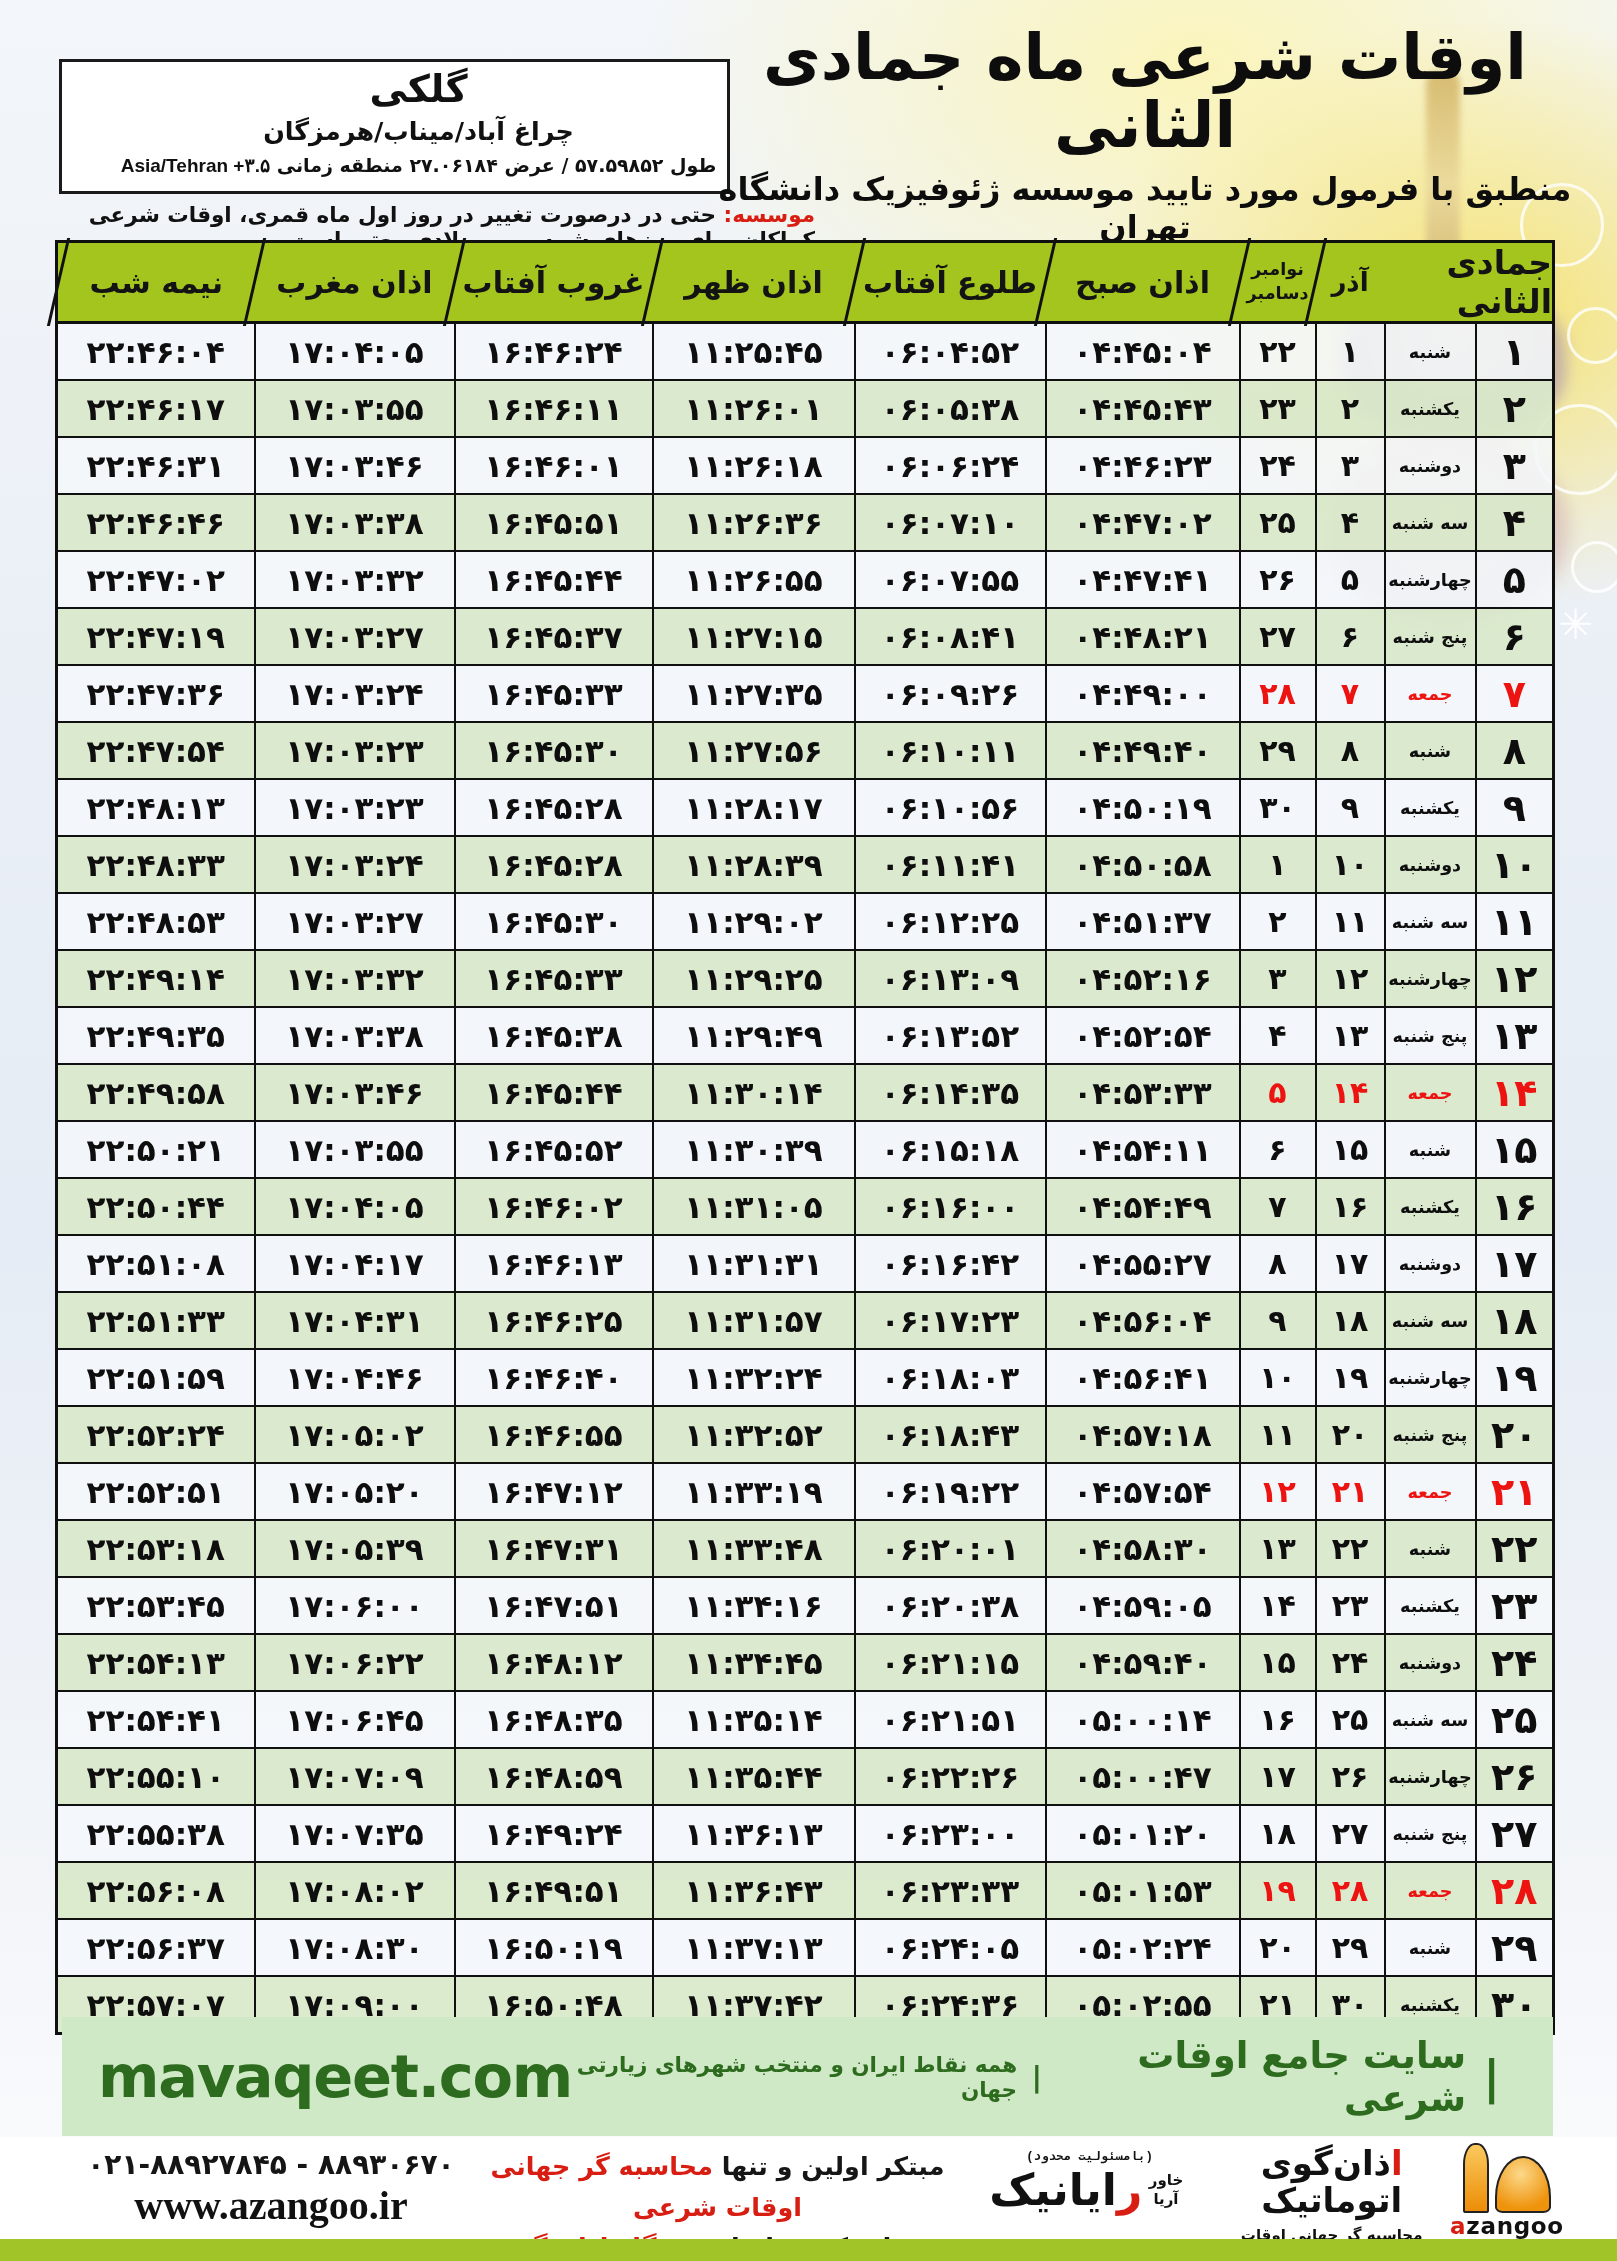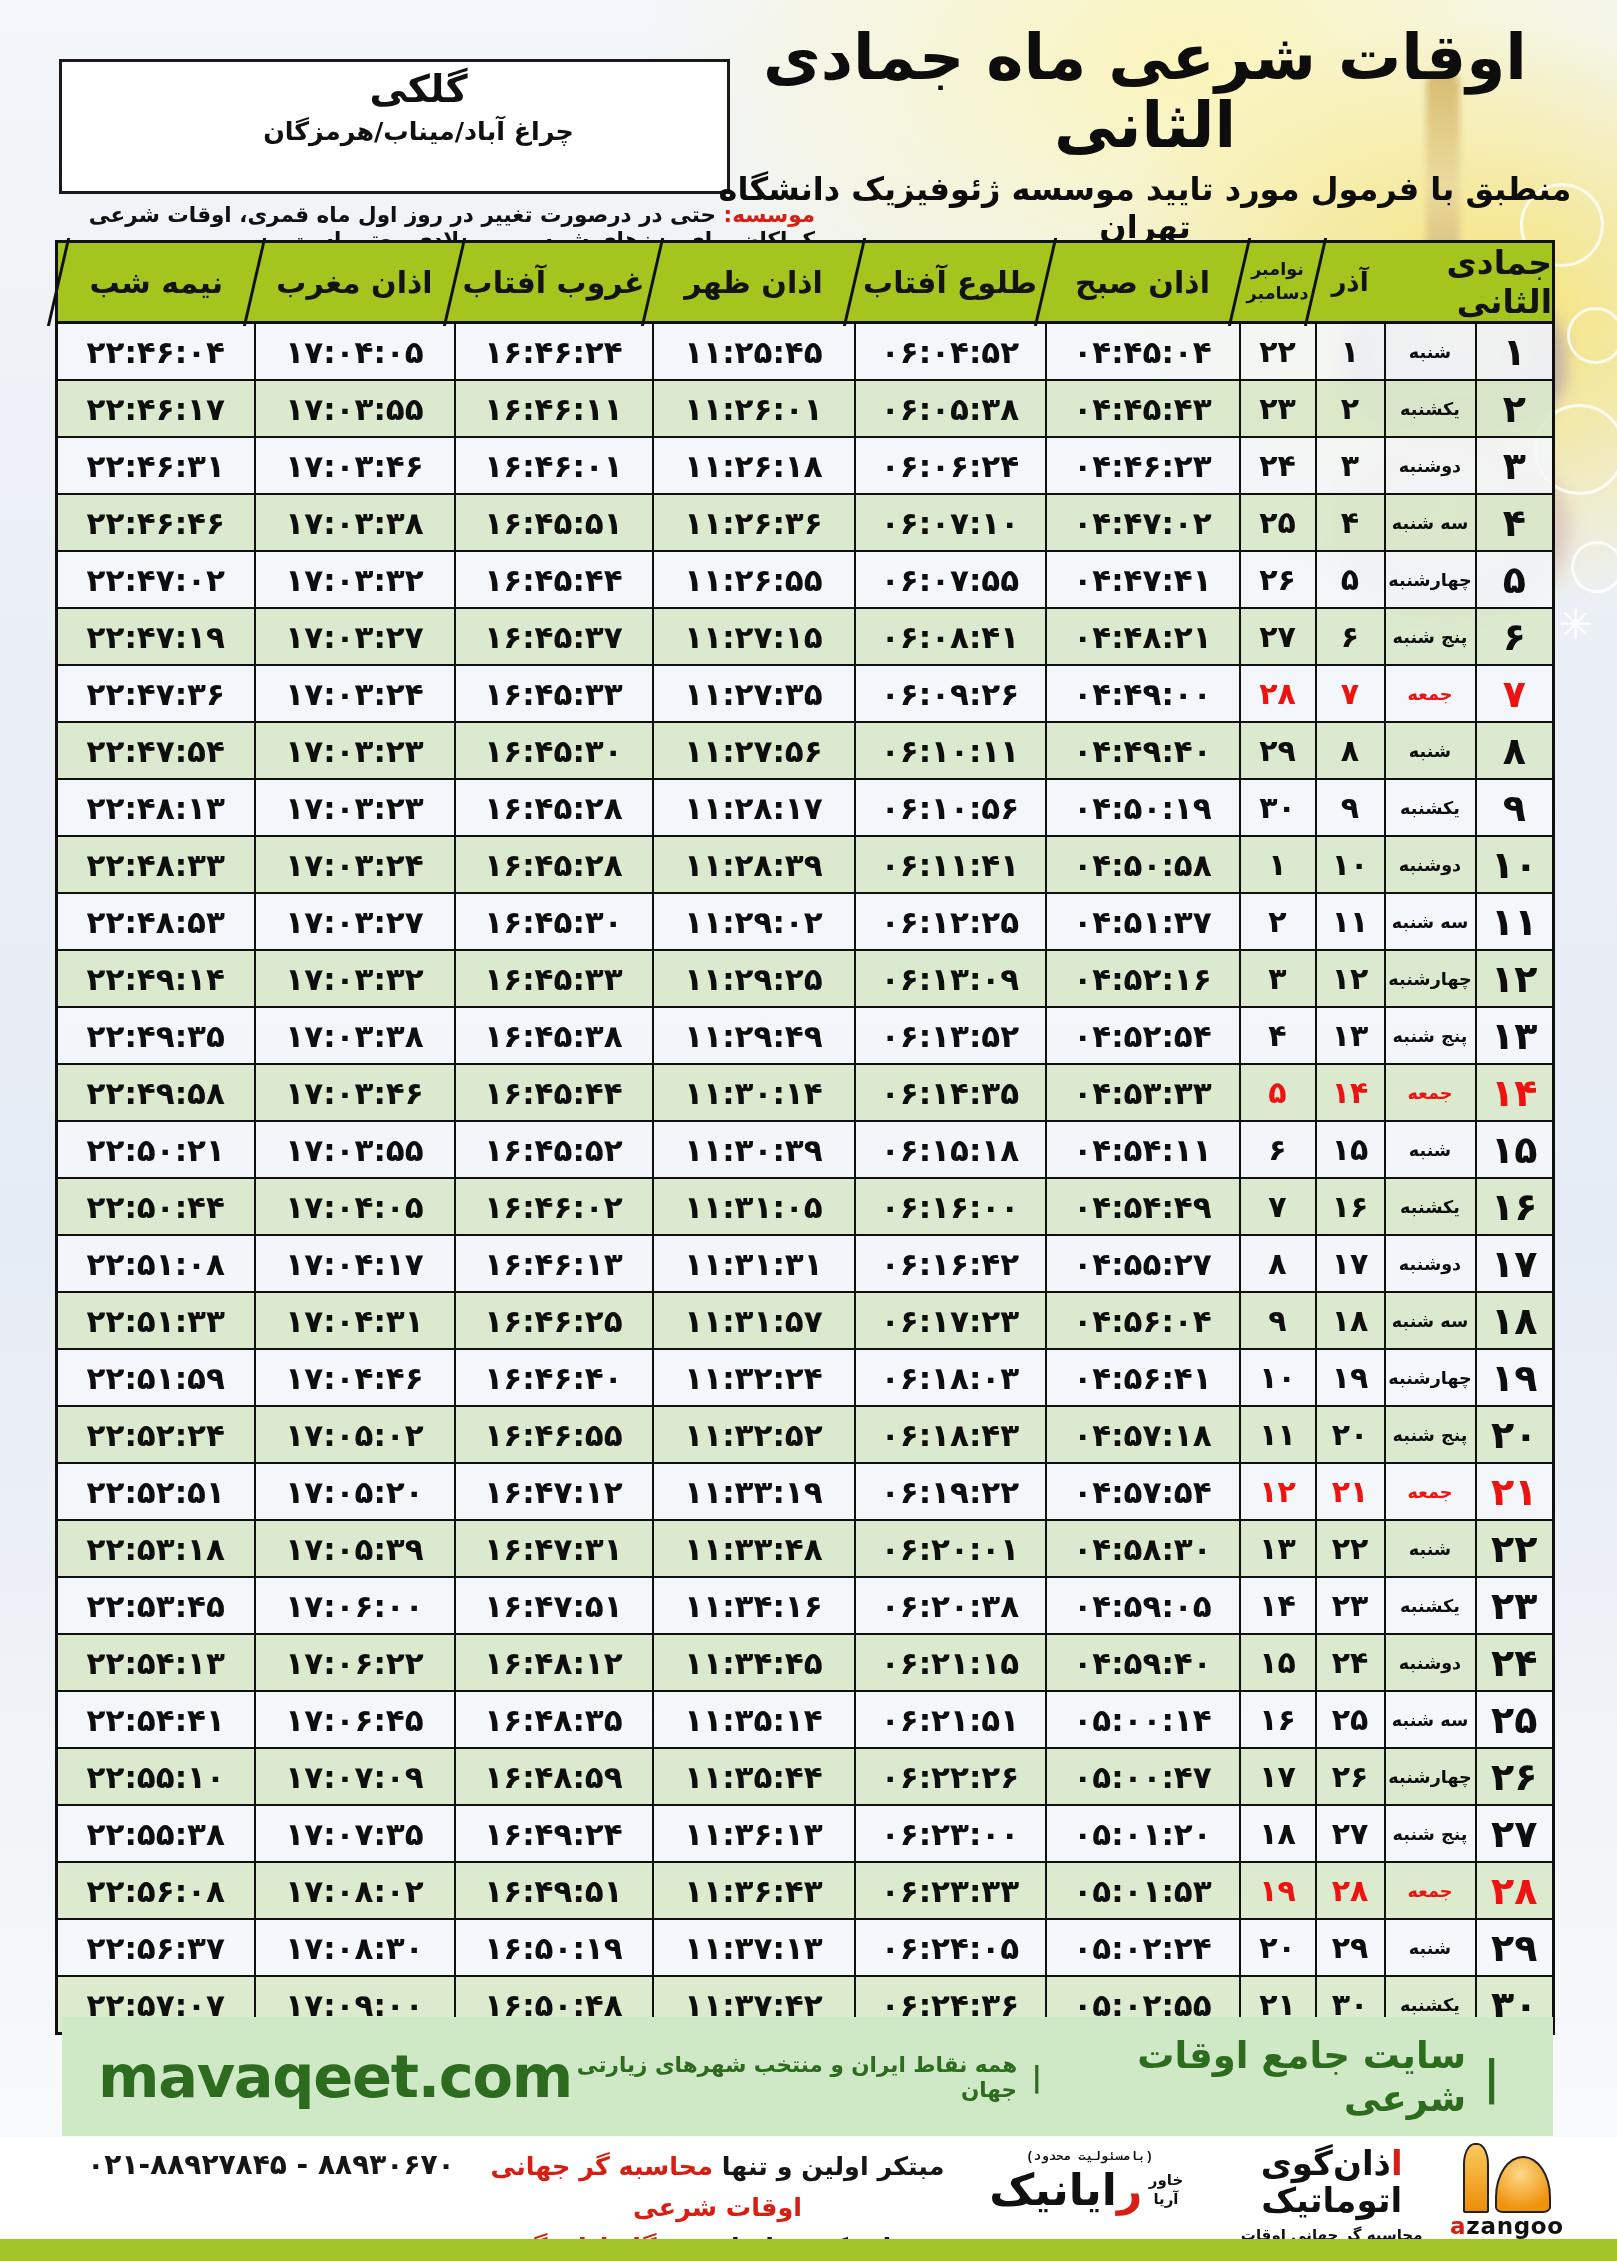--- a/index.html
+++ b/index.html
@@ -114,20 +114,24 @@
   <div class="deco dome-pink"></div>
   <div class="deco swirl sw1"></div>
   <div class="deco swirl sw2"></div>
   <div class="deco swirl sw3"></div>
   <div class="deco swirl sw4"></div>
   <div class="deco star">✳</div>
 
   <div class="location-box">
     <div class="loc-name">گلکی</div>
     <div class="loc-region">چراغ آباد/میناب/هرمزگان</div>
+    <div class="loc-coords">
+      <span>طول ۵۷.۵۹۸۵۲ / عرض ۲۷.۰۶۱۸۴ منطقه زمانی</span>
+      <span class="tz" dir="ltr">Asia/Tehran +۳.۵</span>
+    </div>
   </div>
 
   <div class="title-block">
     <div class="main-title">اوقات شرعی ماه جمادی الثانی</div>
     <div class="sub-title">منطبق با فرمول مورد تایید موسسه ژئوفیزیک دانشگاه تهران</div>
     <div class="date-line">۱۴۰۴ شمسی | ۱۴۴۷ قمری | ۲۰۲۵ میلادی</div>
   </div>
 
   <div class="notice">
     <span class="label">موسسه:</span><span> حتی در درصورت تغییر در روز اول ماه قمری، اوقات شرعی کماکان برای روزهای شمسی و میلادی معتبر است.</span>
@@ -529,20 +533,21 @@
   <div class="mv-bar">
     <span class="mv-sep">|</span>
     <span class="mv-tagline">سایت جامع اوقات شرعی</span>
     <span class="mv-sep2">|</span>
     <span class="mv-coverage">همه نقاط ایران و منتخب شهرهای زیارتی جهان</span>
     <span class="mv-url">mavaqeet.com</span>
   </div>
 
   <div class="footer-white"></div>
   <div class="phones">۰۲۱-۸۸۹۲۷۸۴۵ - ۸۸۹۳۰۶۷۰</div>
+  <div class="site-url">www.azangoo.ir</div>
 
   <div class="slogan">
     <div><span>مبتکر اولین و تنها </span><span class="red">محاسبه گر جهانی اوقات شرعی</span></div>
     <div><span>و تولید کننده انواع </span><span class="red">دستگاه اذان گوی تمام خودکار ماهواره ای</span></div>
   </div>
 
   <div class="rayanik">
     <div class="rk-note">(بامسئولیت محدود)</div>
     <div class="rk-row">
       <div class="rk-bar"></div>

